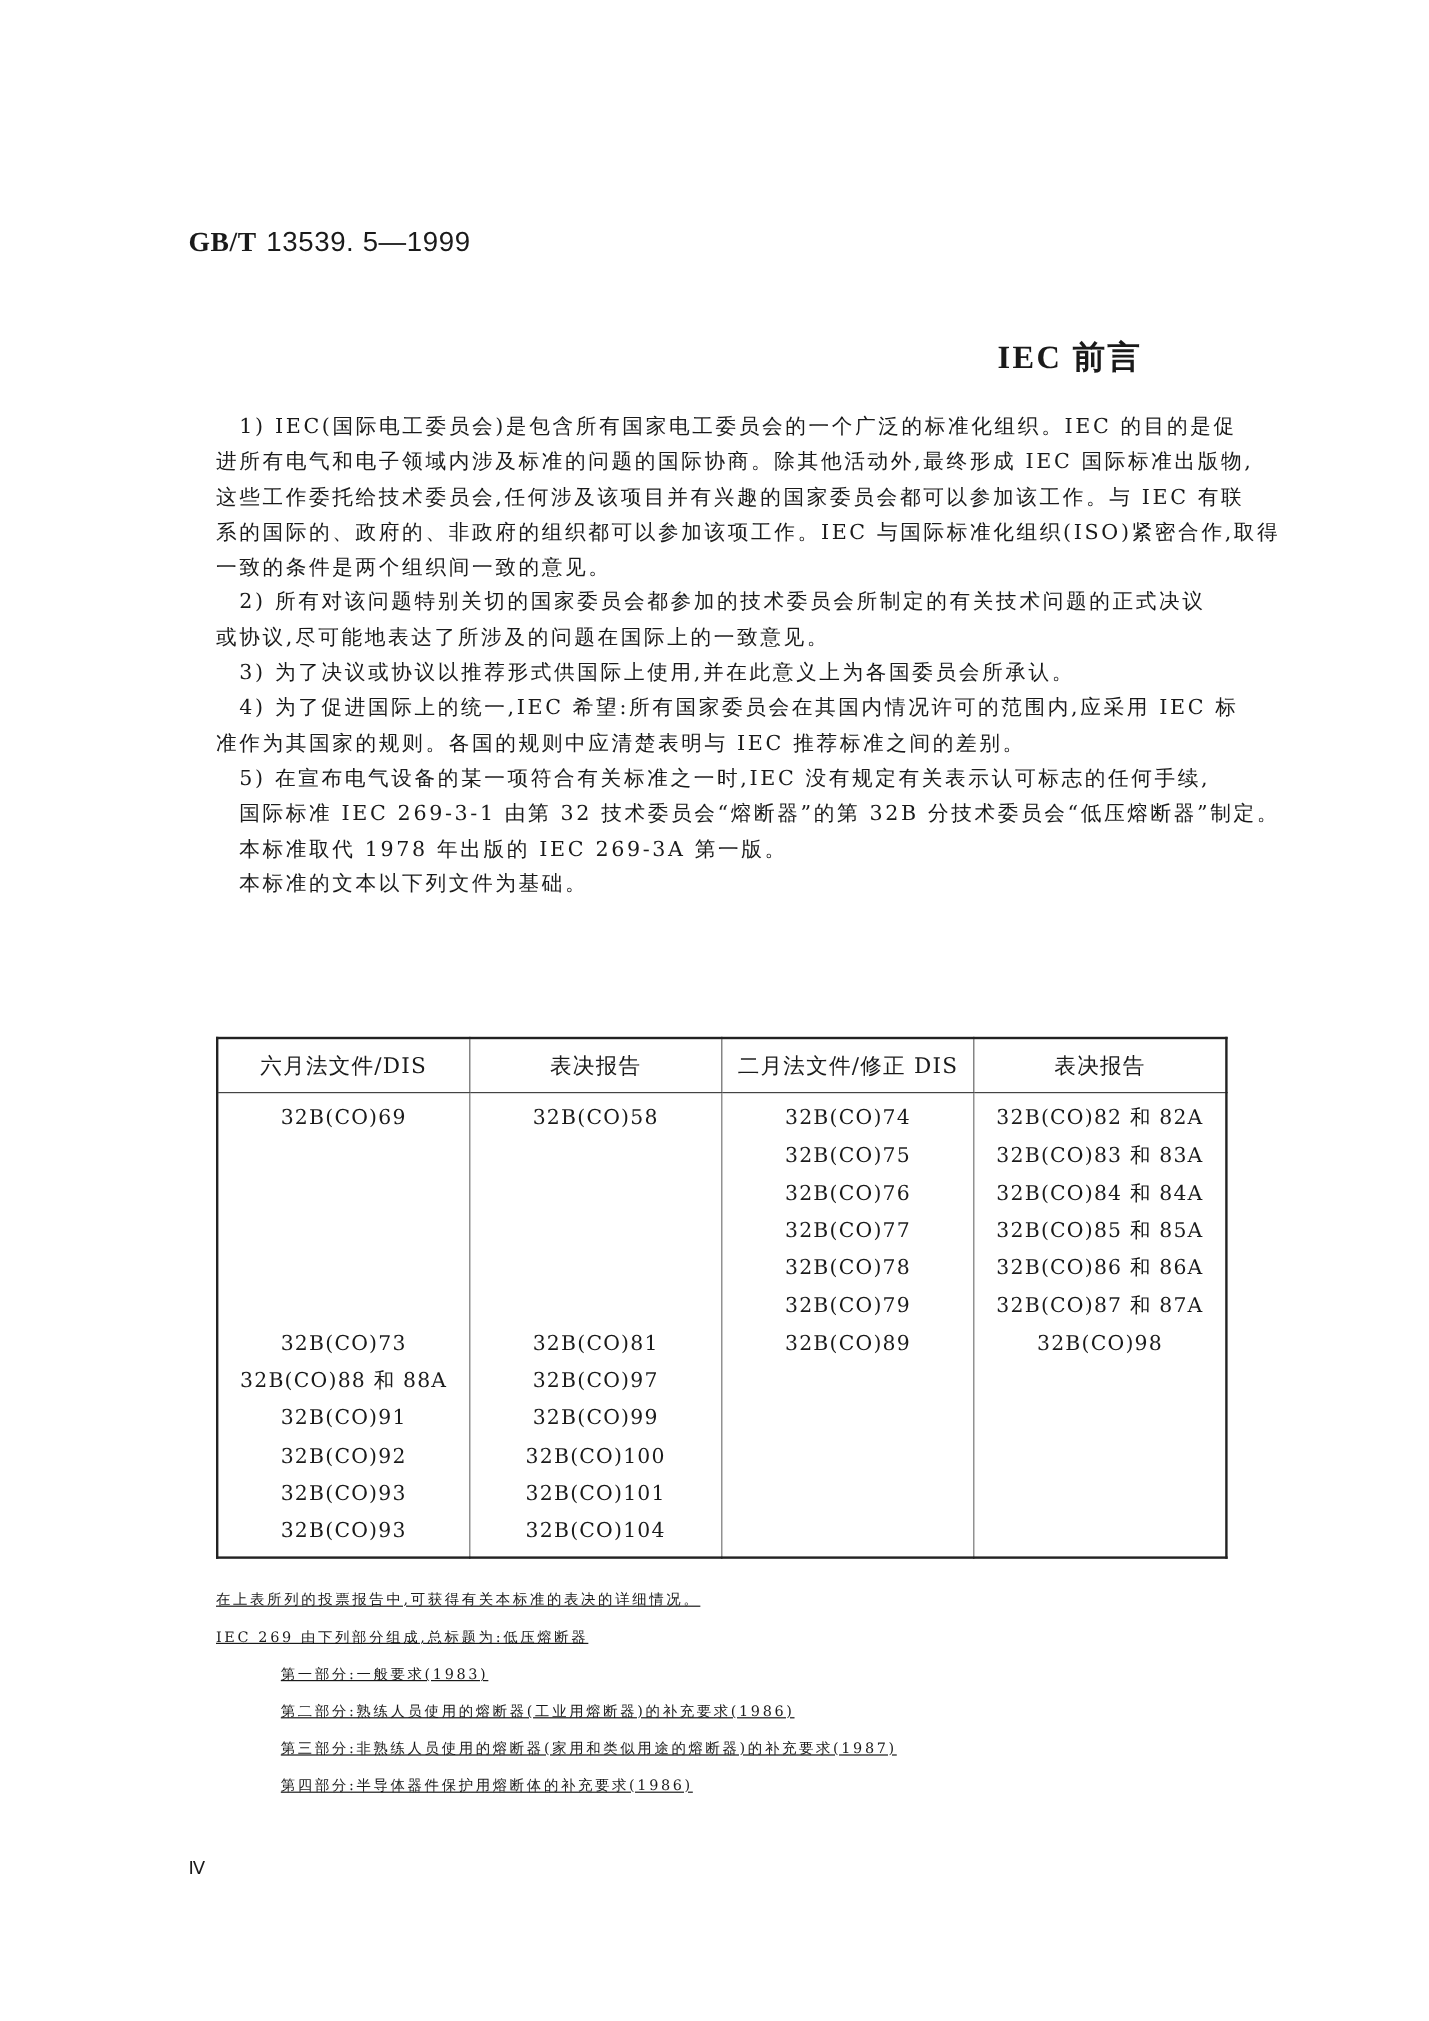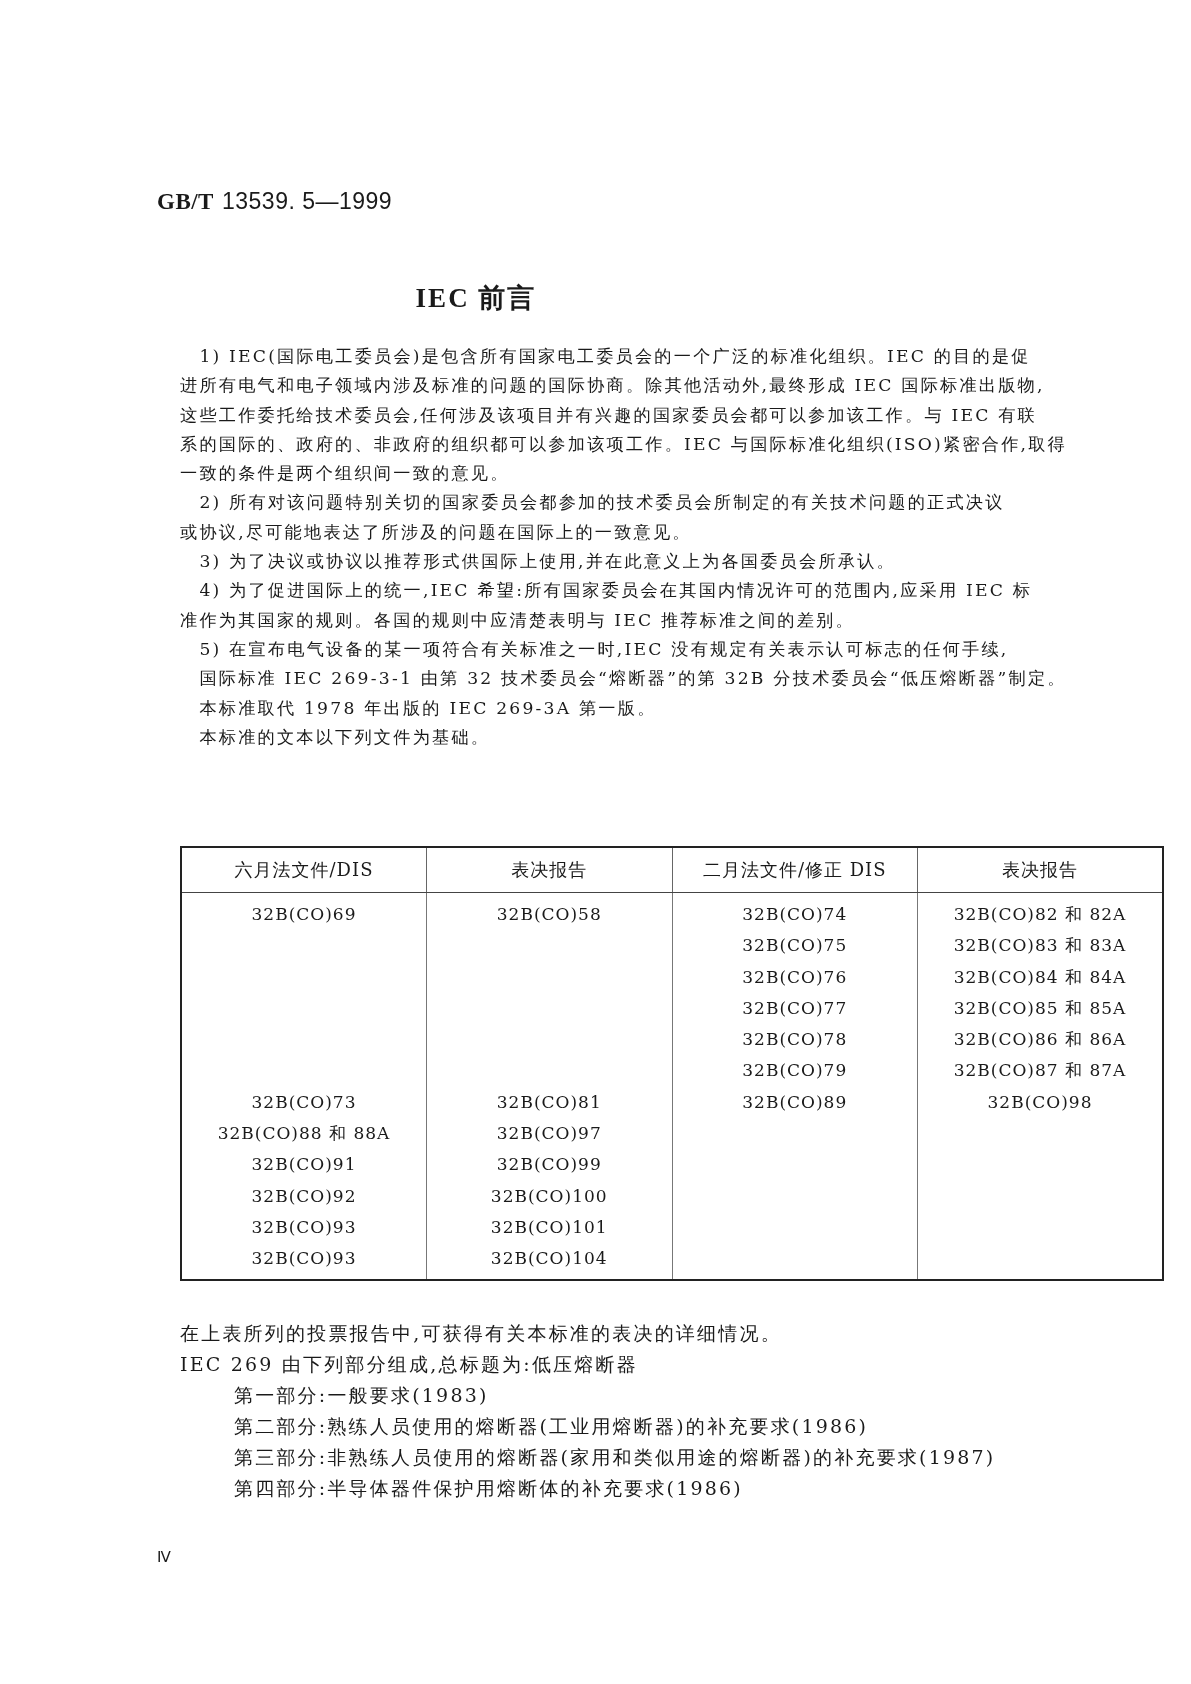--- a/index.html
+++ b/index.html
@@ -9,49 +9,49 @@
       font-family: "DejaVu Serif", "Liberation Serif", serif;
     }
     .header-code {
       position: absolute; left: 157px; top: 188px;
       font-size: 23px; letter-spacing: 0.5px;
     }
     .header-code .gbt { font-family: "Liberation Serif", serif; font-weight: bold; }
     .header-code .num { font-family: "Liberation Sans", sans-serif; margin-left: 8px; }
     .title {
       position: absolute; left: 0; width: 952px; top: 280px;
-      text-align: center; font-size: 27px; font-weight: bold;
+      text-align: right; font-size: 27px; font-weight: bold;
       font-family: "Liberation Serif", serif;
       letter-spacing: 2px;
     }
     .body-text {
       position: absolute; left: 180px; width: 860px; top: 342px;
       font-size: 17.2px; line-height: 29.3px;
       letter-spacing: 2.2px;
     }
     .line { display: block; white-space: nowrap; }
     table.docs {
-      position: absolute; left: 180px; top: 846px;
-      width: 984px; border-collapse: collapse;
+      position: absolute; left: 180px; top: 864px;
+      width: 843px; border-collapse: collapse;
       font-size: 17px; letter-spacing: 1px;
       border: 2px solid #222;
     }
     table.docs th {
       font-weight: normal; height: 42px; border: 1px solid #666;
       border-bottom: 1px solid #444; font-size: 18px;
     }
     table.docs td {
       border-left: 1px solid #777; border-right: 1px solid #777;
       text-align: center; vertical-align: top; padding: 0;
     }
     .cell-list { padding-top: 6px; padding-bottom: 4px; }
     .cell-item { height: 31.3px; line-height: 31.3px; white-space: nowrap; }
     .after {
       position: absolute; left: 180px; top: 1318px;
-      font-size: 19px; line-height: 31px; letter-spacing: 2.2px;
+      font-size: 12px; line-height: 31px; letter-spacing: 2.2px; text-decoration: underline;
     }
     .after .parts { padding-left: 54px; }
     .page-no {
       position: absolute; left: 157px; top: 1548px; font-size: 15px;
       font-family: "Liberation Serif", serif;
     }
   </style>
 </head>
 <body>
 

